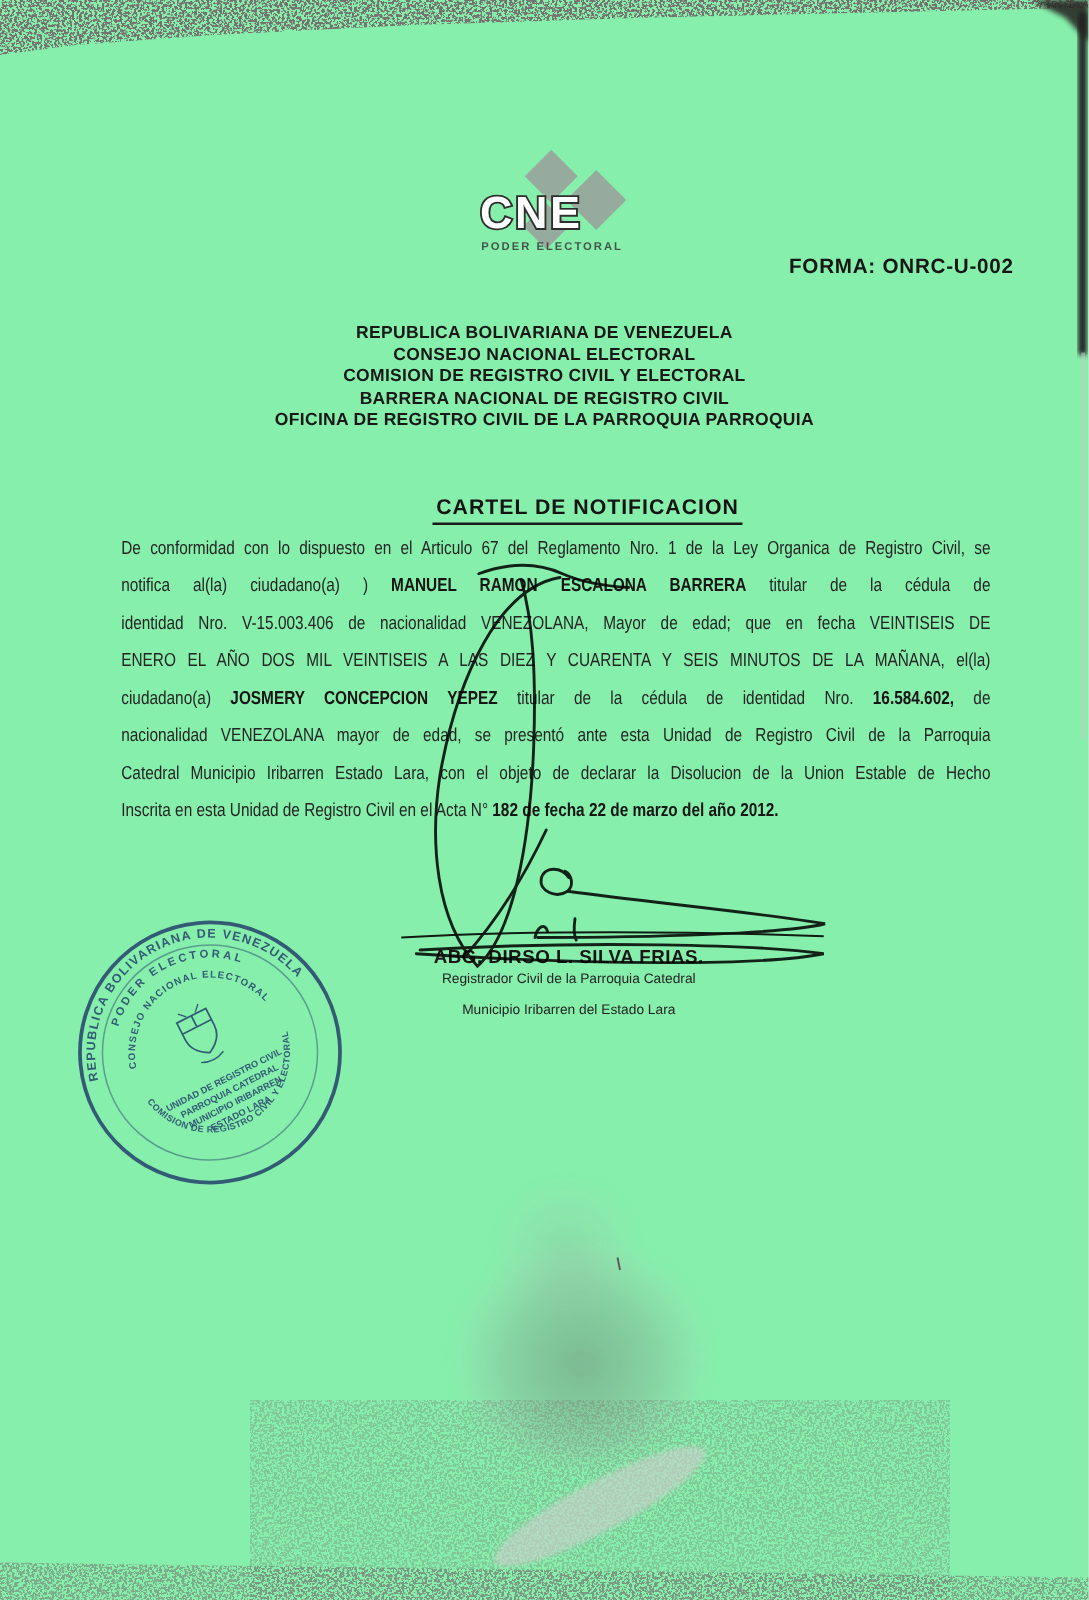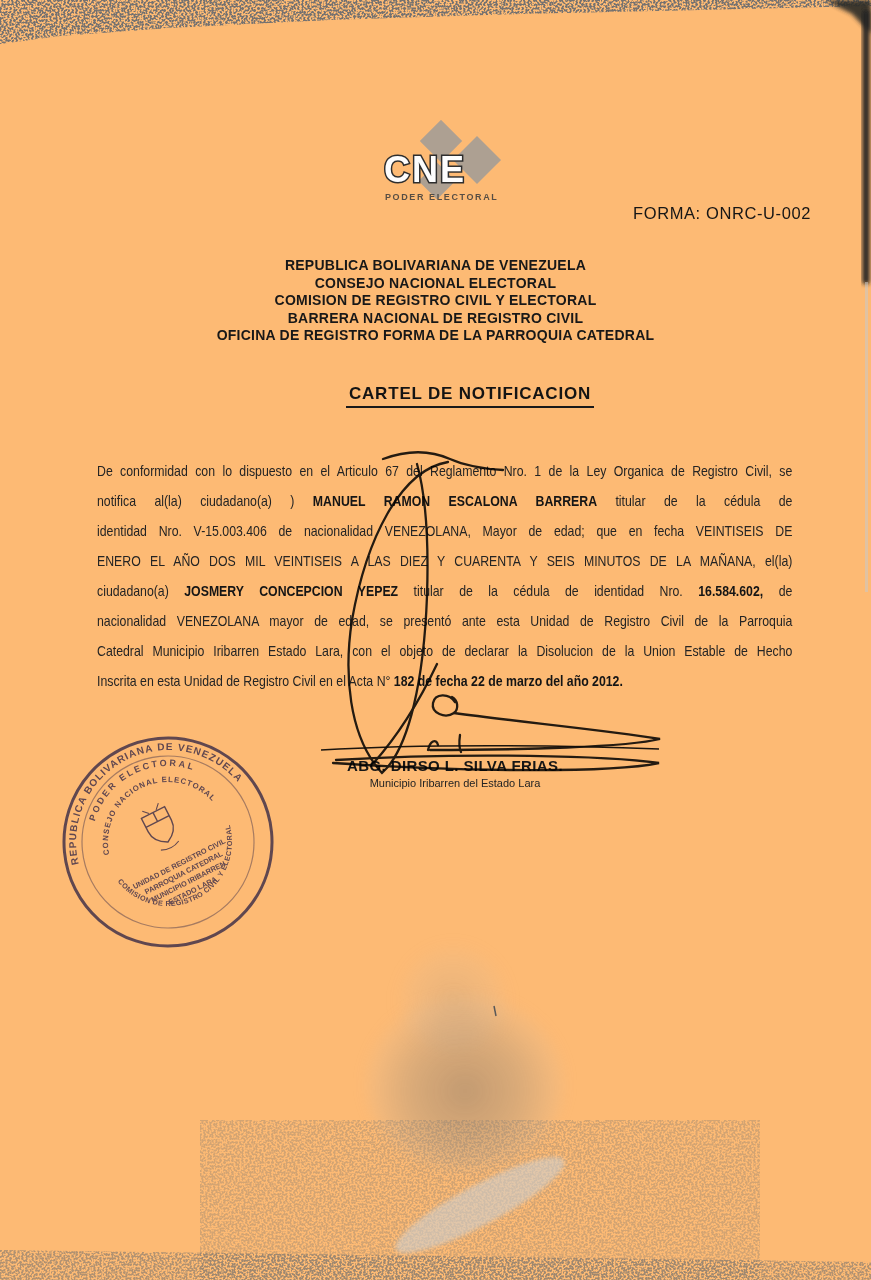--- a/index.html
+++ b/index.html
@@ -1,34 +1,34 @@
 <!DOCTYPE html>
 <html><head>
 <meta charset="utf-8">
 <style>
   html,body{margin:0;padding:0;background:#e8e8e6;}
   .page{
     position:relative;width:871px;height:1280px;margin:0 auto;
-    background:#fdba74;overflow:hidden;
+    background:#86efac;overflow:hidden;
     font-family:"Liberation Sans",sans-serif;color:#1c1c1c;
   }
   
   .logo-wrap{position:absolute;left:340px;top:120px;width:200px;height:92px;}
   
-  .forma{position:absolute;top:204px;right:60px;font-size:16.5px;font-weight:normal;
+  .forma{position:absolute;top:204px;right:60px;font-size:16.5px;font-weight:bold;
          letter-spacing:.6px;color:#161616;}
   
   .hdr{position:absolute;top:257px;left:0;width:871px;text-align:center;}
   .hdr div{font-size:14px;font-weight:bold;line-height:17.5px;letter-spacing:.25px;color:#181818;}
   
   .title-wrap{position:absolute;top:384px;left:70px;width:800px;text-align:center;}
   .title{display:inline-block;font-size:17px;font-weight:bold;letter-spacing:.8px;
-         color:#141414;border-bottom:2.5px solid #1a1a1a;padding:0 3px 2px 3px;}
+         color:#141414;border-bottom:2.5px solid #1a1a1a;padding:0 3px 2px 3px;margin-top:12px;}
   
-  .body-block{position:absolute;top:424px;left:97px;width:695px;margin-top:32px;}
+  .body-block{position:absolute;top:424px;left:97px;width:695px;}
   .bline{
     width:848px;transform:scaleX(.82);transform-origin:0 0;
     font-size:15px;line-height:30px;height:30px;overflow:visible;
     text-align:justify;text-align-last:justify;color:#242424;white-space:normal;
   }
   .bline.last{text-align:left;text-align-last:auto;}
   .seg-b{font-weight:bold;color:#151515;}
   
   .sign-block{position:absolute;top:757px;left:255px;width:400px;text-align:center;}
   .sign-name{font-size:15px;font-weight:bold;letter-spacing:.4px;color:#161616;}
@@ -67,40 +67,41 @@
     </svg>
   </div>
 
   <div class="forma">FORMA: ONRC-U-002</div>
 
   <div class="hdr">
     <div>REPUBLICA BOLIVARIANA DE VENEZUELA</div>
     <div>CONSEJO NACIONAL ELECTORAL</div>
     <div>COMISION DE REGISTRO CIVIL Y ELECTORAL</div>
     <div>BARRERA NACIONAL DE REGISTRO CIVIL</div>
-    <div>OFICINA DE REGISTRO FORMA DE LA PARROQUIA CATEDRAL</div>
+    <div>OFICINA DE REGISTRO CIVIL DE LA PARROQUIA PARROQUIA</div>
   </div>
 
   <div class="title-wrap">
     <span class="title">CARTEL DE NOTIFICACION</span>
   </div>
 
   <div class="body-block">
     <div class="bline"><span>De conformidad con lo dispuesto en el Articulo 67 del Reglamento Nro. 1 de la Ley Organica de Registro Civil, se</span></div>
     <div class="bline"><span>notifica al(la) ciudadano(a) ) </span><span class="seg-b">MANUEL RAMON ESCALONA BARRERA</span><span> titular de la cédula de</span></div>
     <div class="bline"><span>identidad Nro. V-15.003.406 de nacionalidad VENEZOLANA, Mayor de edad; que en fecha VEINTISEIS DE</span></div>
     <div class="bline"><span>ENERO EL AÑO DOS MIL VEINTISEIS A LAS DIEZ Y CUARENTA Y SEIS MINUTOS DE LA MAÑANA, el(la)</span></div>
     <div class="bline"><span>ciudadano(a) </span><span class="seg-b">JOSMERY CONCEPCION YEPEZ</span><span> titular de la cédula de identidad Nro. </span><span class="seg-b">16.584.602,</span><span> de</span></div>
     <div class="bline"><span>nacionalidad VENEZOLANA mayor de edad, se presentó ante esta Unidad de Registro Civil de la Parroquia</span></div>
     <div class="bline"><span>Catedral Municipio Iribarren Estado Lara, con el objeto de declarar la Disolucion de la Union Estable de Hecho</span></div>
     <div class="bline last"><span>Inscrita en esta Unidad de Registro Civil en el Acta N° </span><span class="seg-b">182 de fecha 22 de marzo del año 2012.</span></div>
   </div>
 
   <div class="sign-block">
     <div class="sign-name">ABG. DIRSO L. SILVA FRIAS.</div>
+    <div class="sign-role">Registrador Civil de la Parroquia Catedral</div>
     <div class="sign-role">Municipio Iribarren del Estado Lara</div>
   </div>
 
   <div class="stamp">
     <svg width="224" height="224" viewBox="0 0 224 224">
       <defs>
         <path id="arcTop92" d="M 20 112 A 92 92 0 0 1 204 112"></path>
         <path id="arcTop76" d="M 36 112 A 76 76 0 0 1 188 112"></path>
         <path id="arcTop60" d="M 52 112 A 60 60 0 0 1 172 112"></path>
         <path id="arcBot64" d="M 48 112 A 64 64 0 0 0 176 112"></path>

